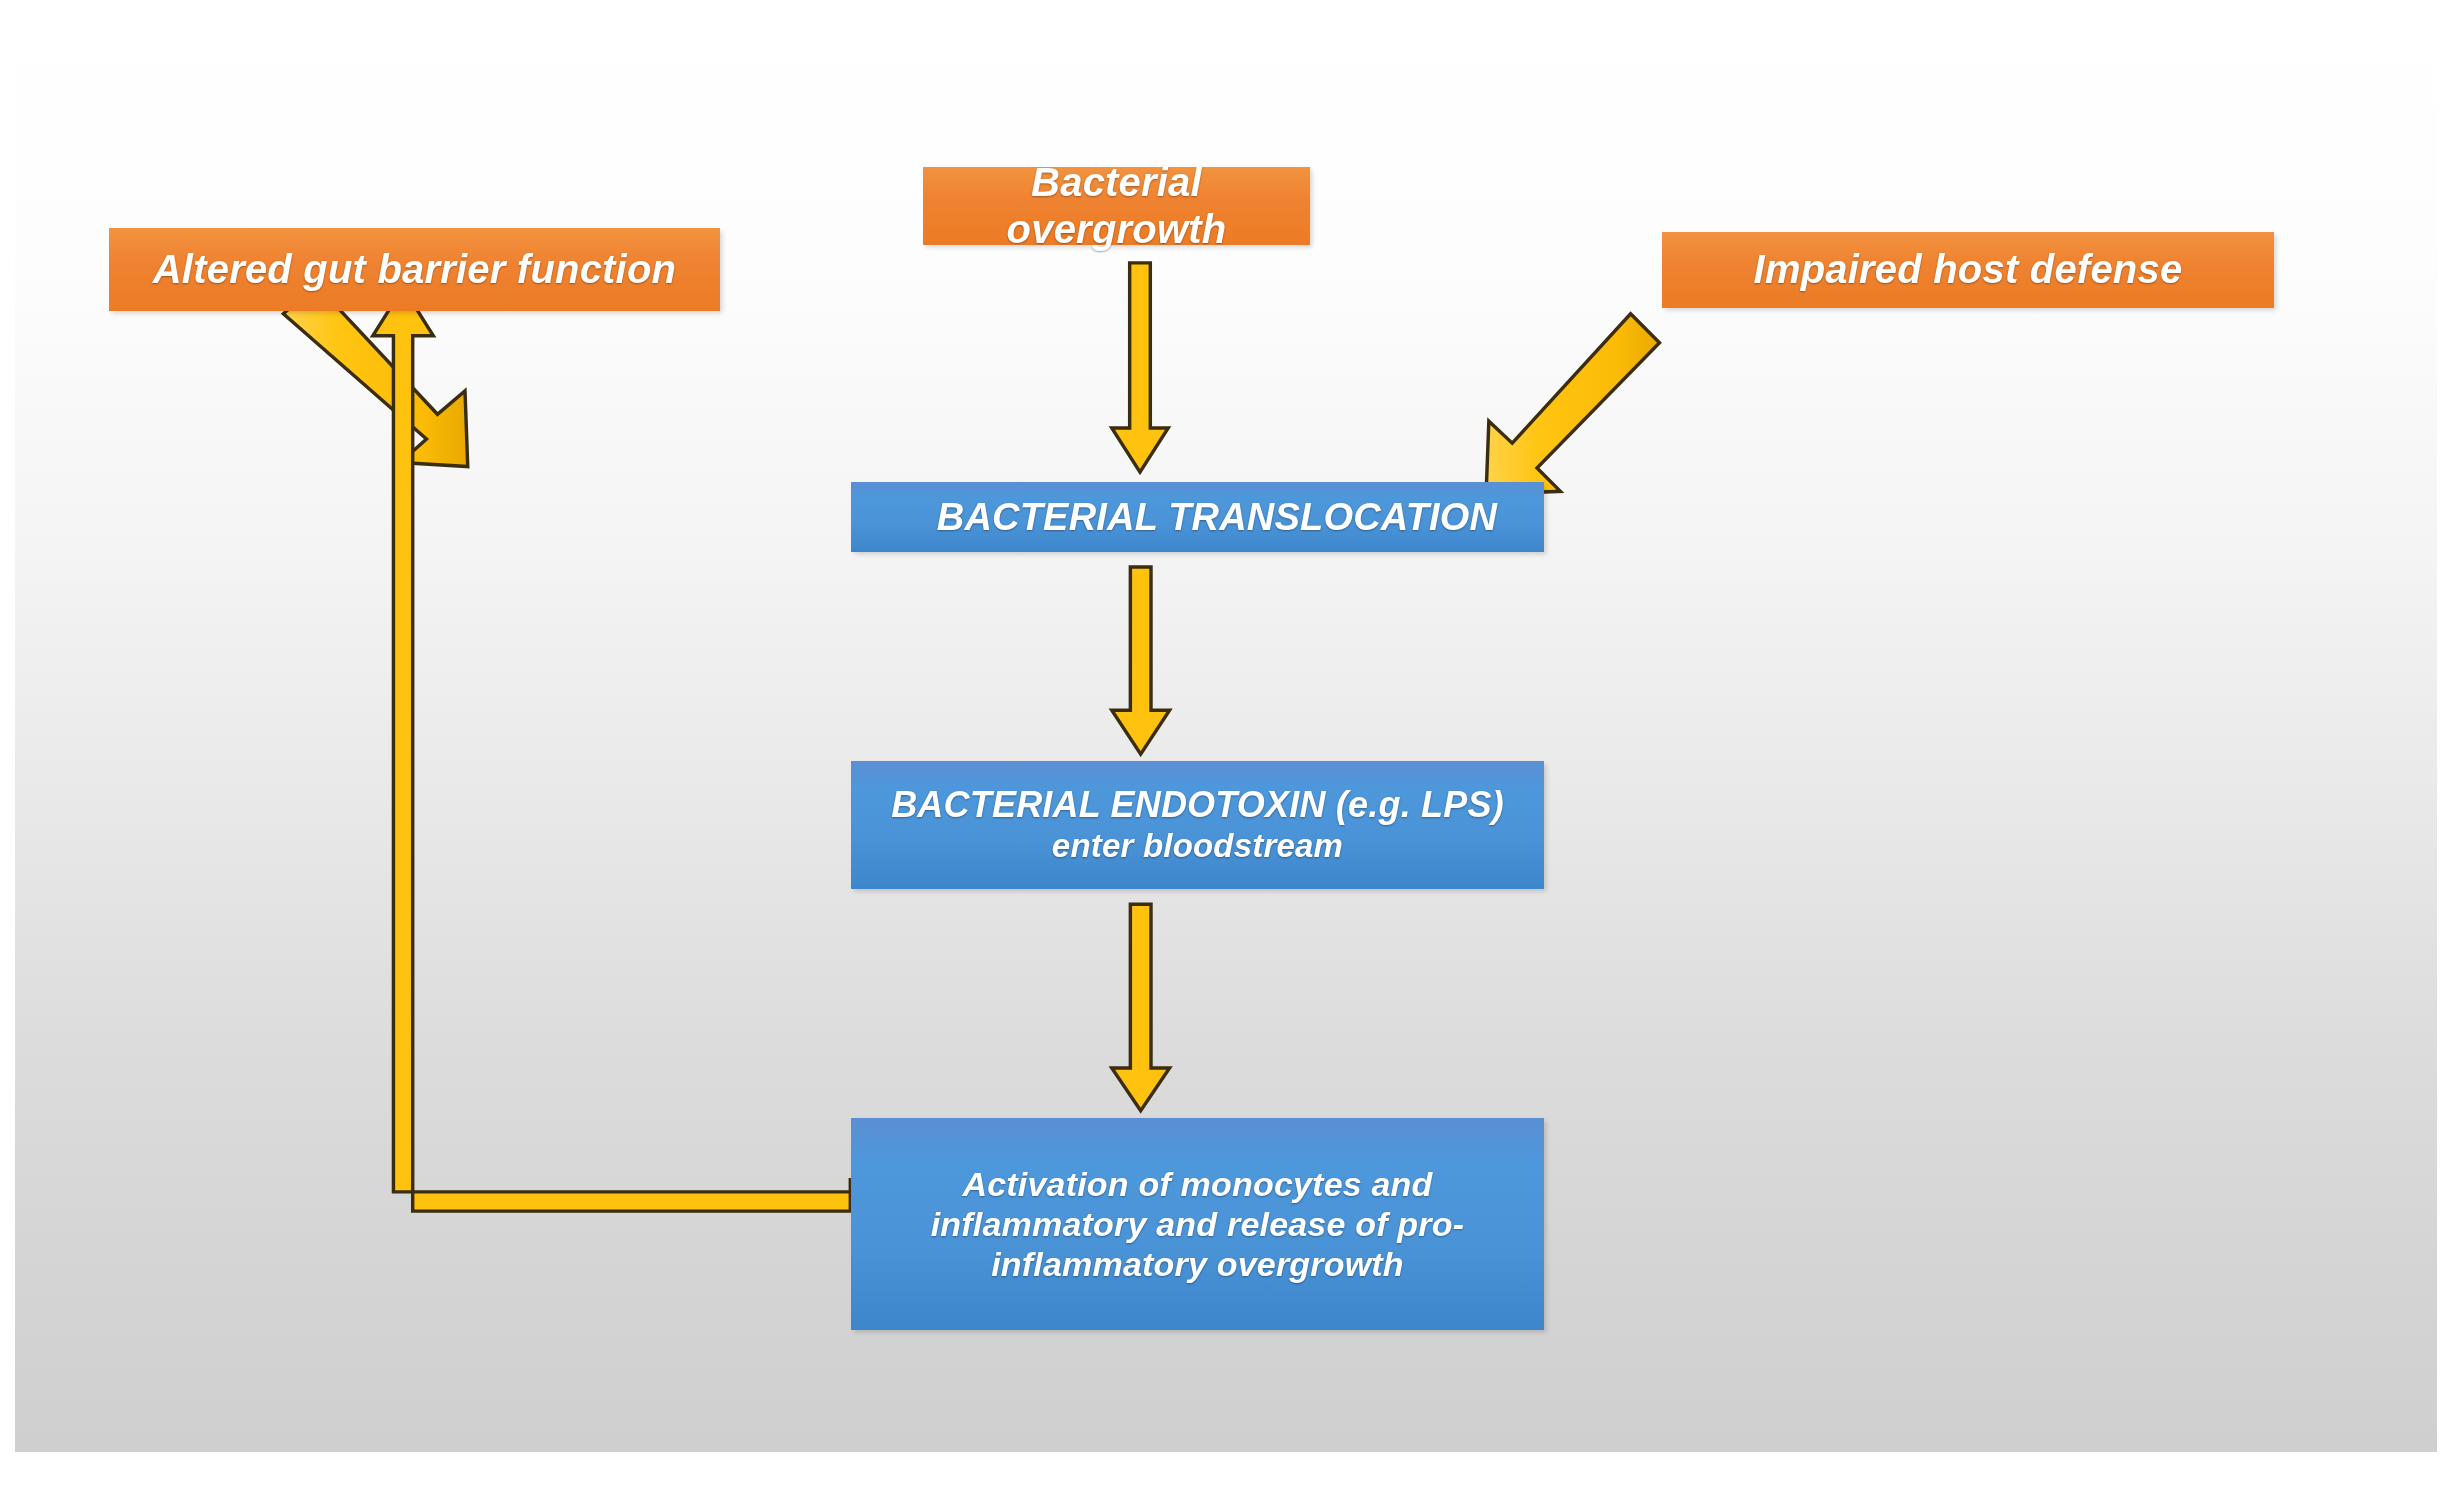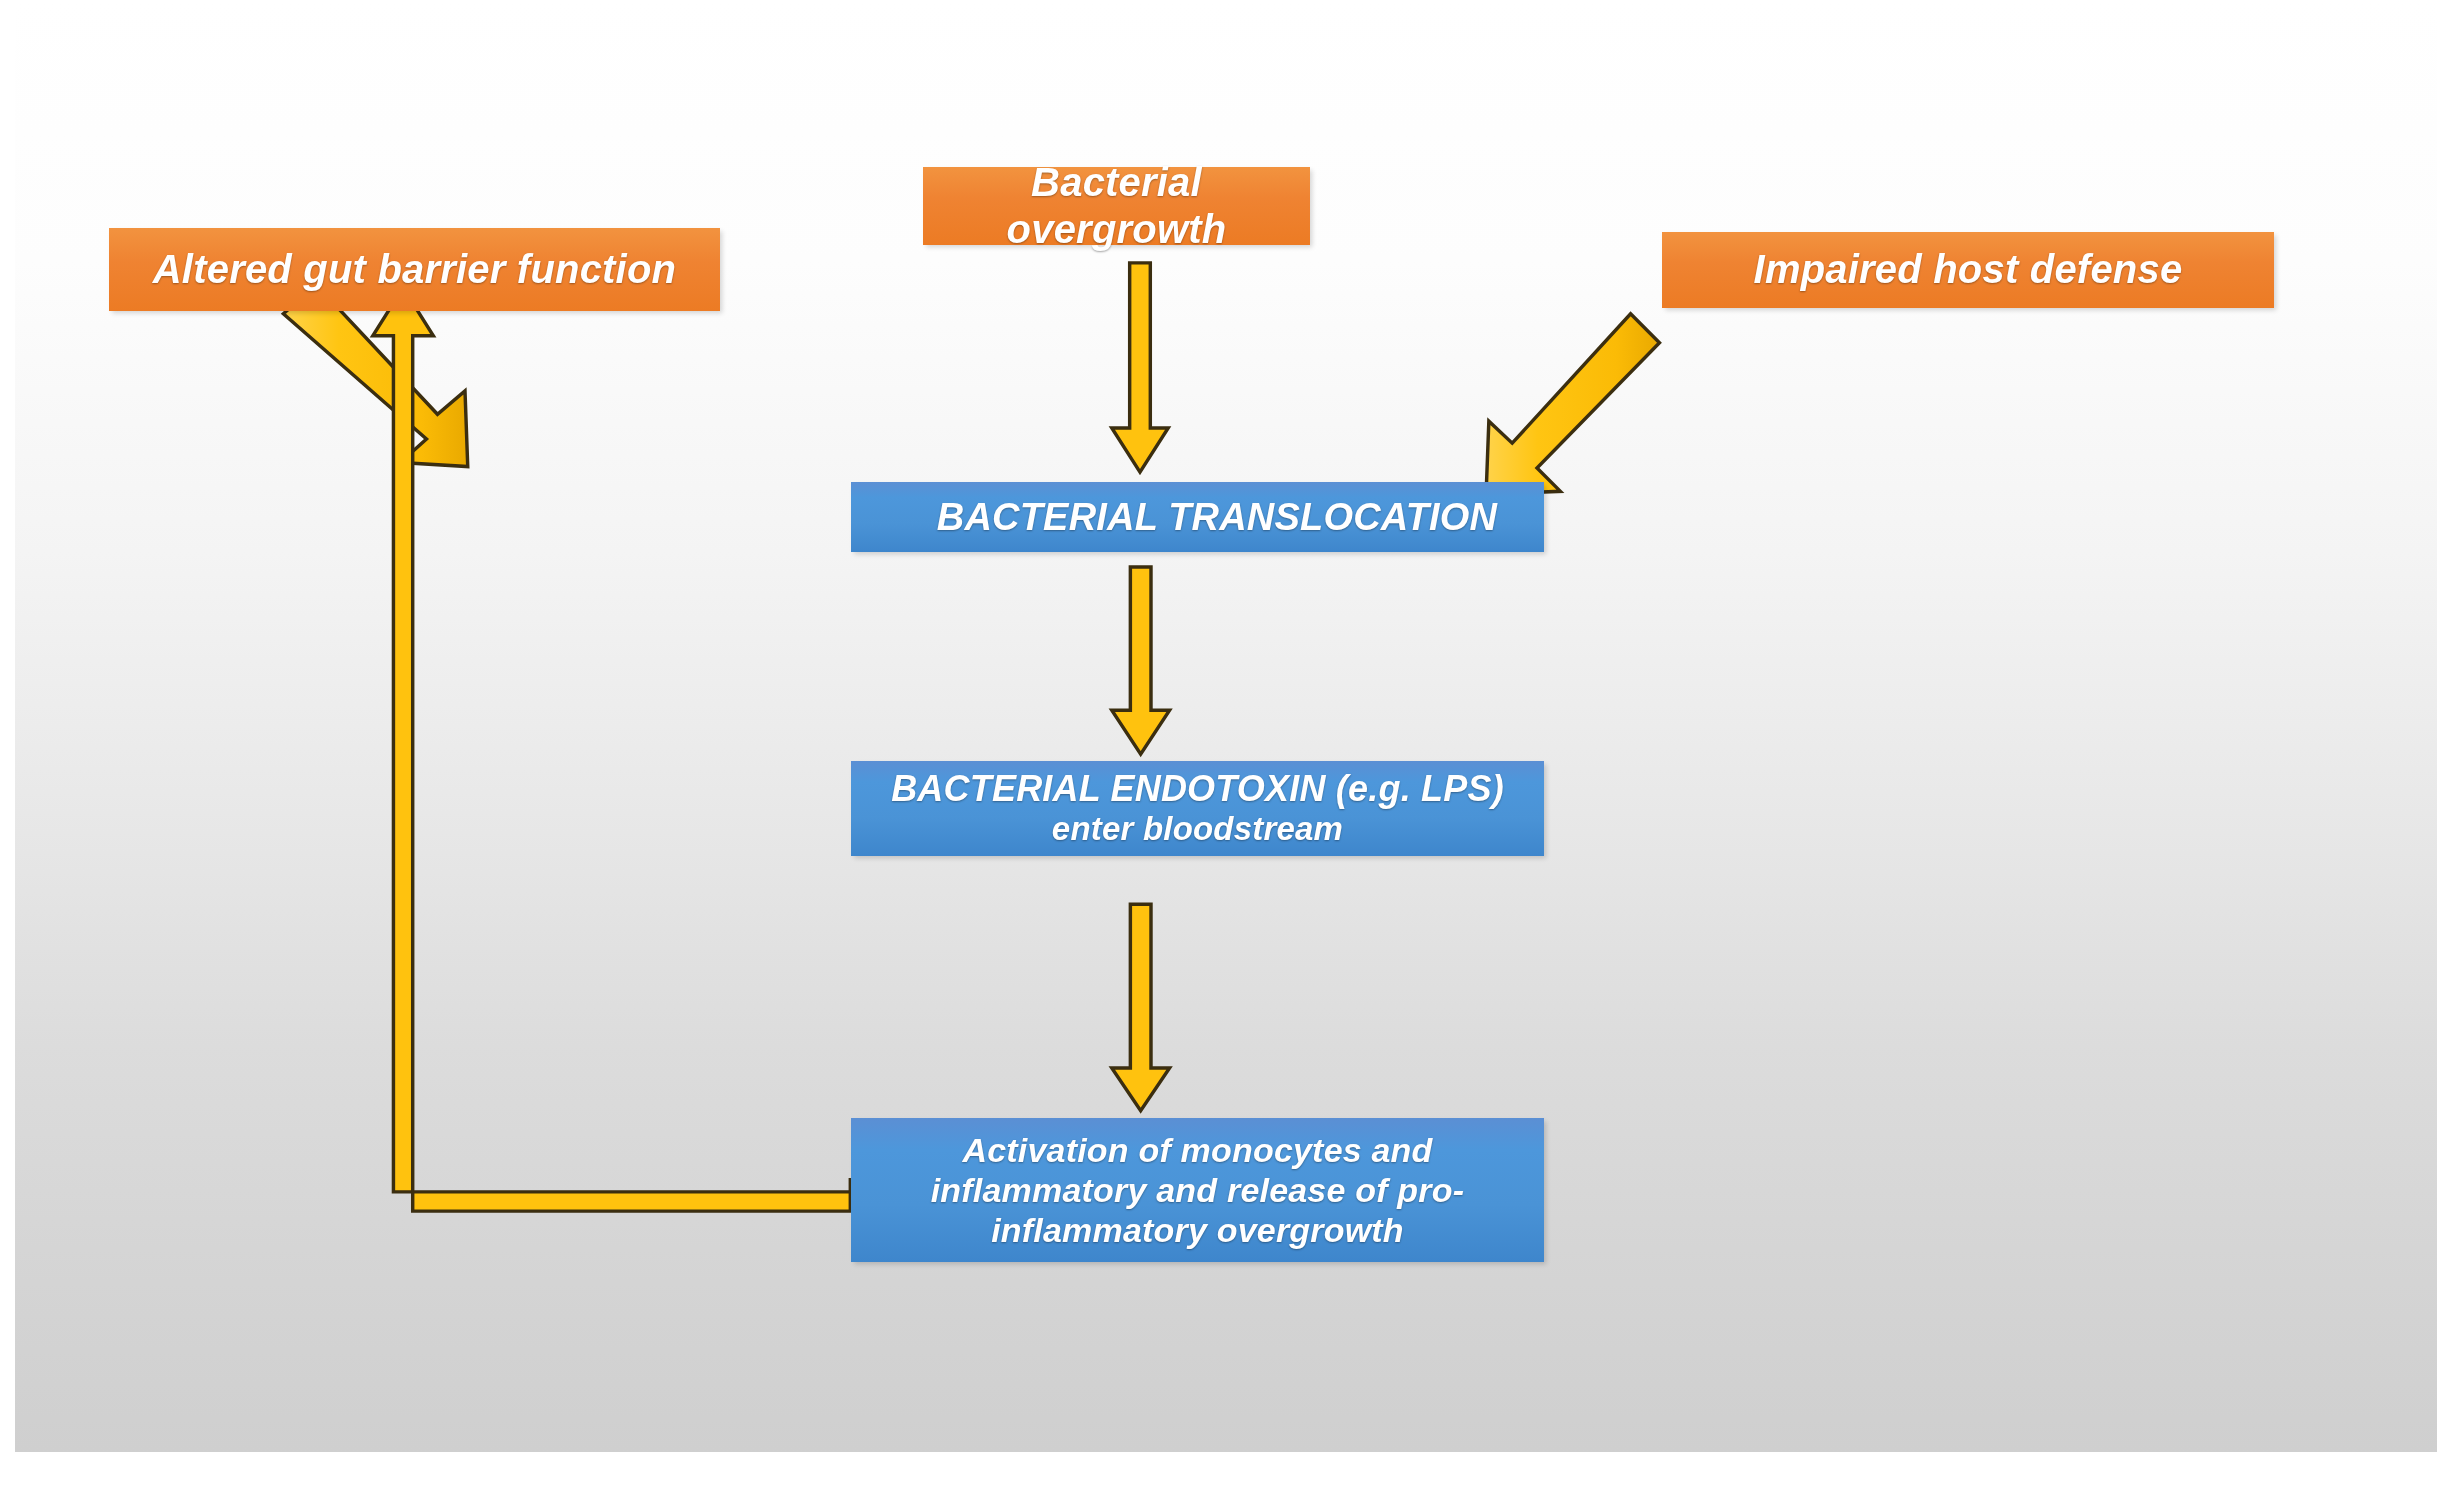--- a/index.html
+++ b/index.html
@@ -62,22 +62,22 @@
     padding: 0 18px;
   }
   .node-lines .ln { display: block; }
 
   
   #box-altered-gut      { left: 94px;  top: 228px;  width: 611px;  height: 83px; font-size: 40px; }
   #box-bacterial-over   { left: 908px; top: 167px;  width: 387px;  height: 78px; font-size: 40px; }
   #box-impaired-host    { left: 1647px; top: 232px;  width: 612px;  height: 76px; font-size: 40px; }
 
   #box-translocation    { left: 836px; top: 482px;  width: 693px; height: 70px; font-size: 38px; padding-left: 39px; }
-  #box-endotoxin        { left: 836px; top: 761px; width: 693px; height: 95px; font-size: 36px; align-items: center; }
-  #box-activation       { left: 836px; top: 1118px; width: 693px; height: 144px; font-size: 34px; }
+  #box-endotoxin        { left: 836px; top: 761px; width: 693px; height: 128px; font-size: 36px; align-items: center; }
+  #box-activation       { left: 836px; top: 1118px; width: 693px; height: 212px; font-size: 34px; }
 
   #box-endotoxin .ln-1 { font-size: 36px; }
   #box-endotoxin .ln-2 { font-size: 33px; font-weight: bold; }
 
   
   #arrow-layer {
     position: absolute;
     left: 0; top: 0;
     width: 2422px;
     height: 1452px;

